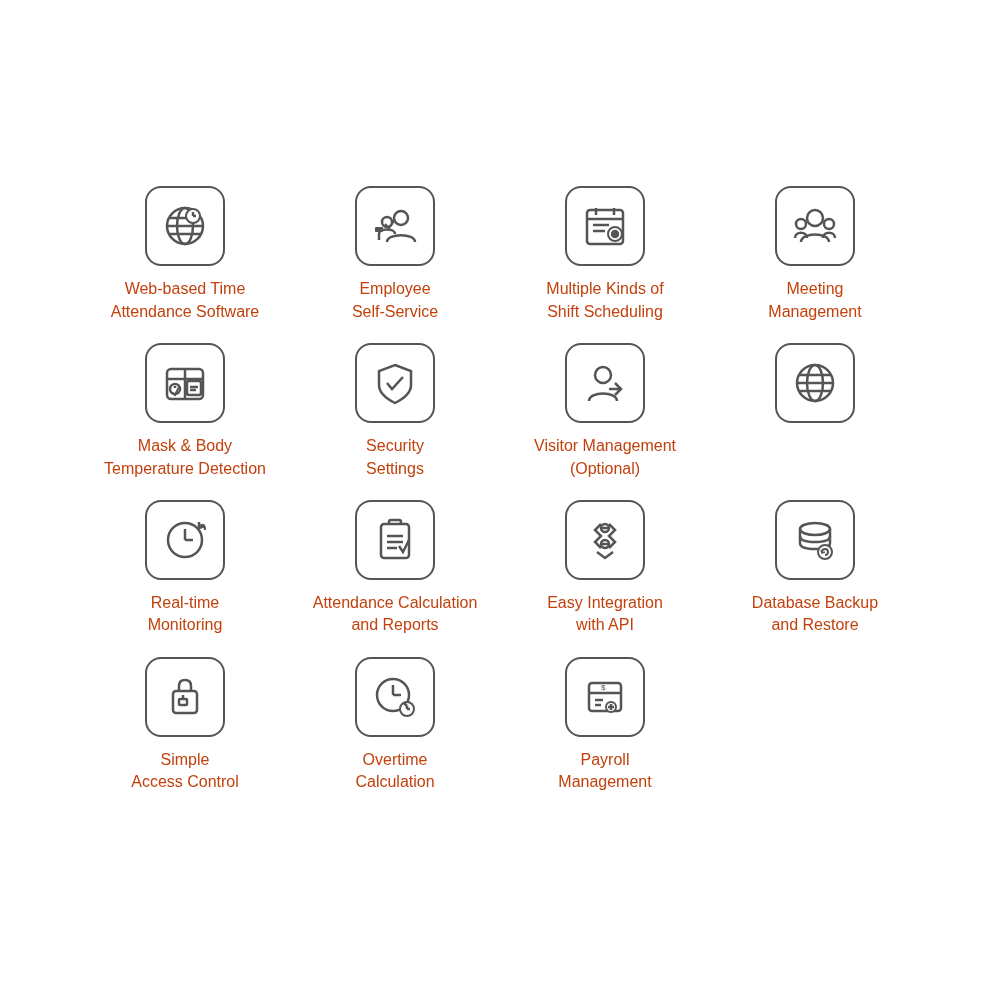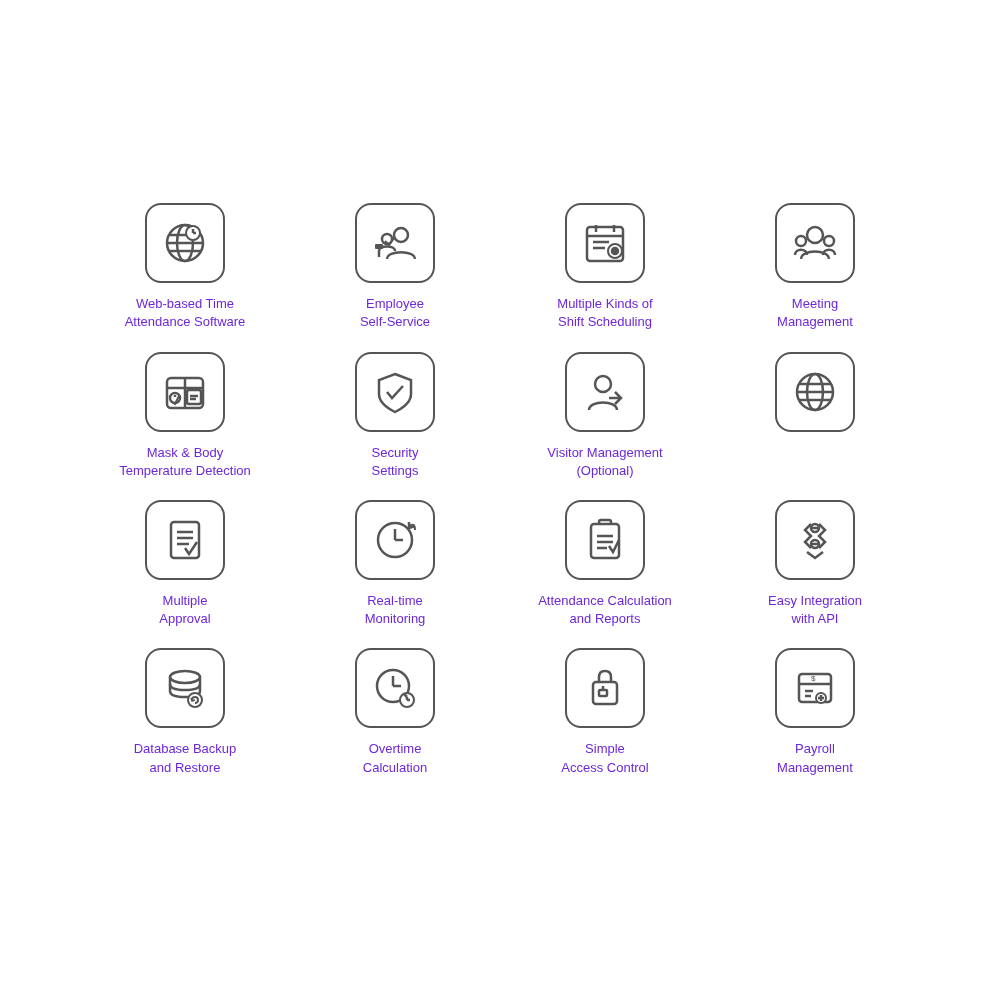--- a/index.html
+++ b/index.html
@@ -36,22 +36,22 @@
       align-items: center;
       justify-content: center;
       margin-bottom: 12px;
       background: #fff;
     }
     .icon-box svg {
       width: 48px;
       height: 48px;
     }
     .feature-label {
-      font-size: 13px;
-      color: #6d28d9;
+      font-size: 16px;
+      color: #c2410c;
       line-height: 1.4;
     }
     
     .col-span-placeholder {
       visibility: hidden;
     }
   </style>
 </head>
 <body>
 
@@ -164,32 +164,20 @@
       <svg viewBox="0 0 48 48" fill="none" stroke="#555" stroke-width="2.5">
         <circle cx="24" cy="24" r="18"></circle>
         <ellipse cx="24" cy="24" rx="8" ry="18"></ellipse>
         <line x1="6" y1="24" x2="42" y2="24"></line>
         <line x1="8" y1="16" x2="40" y2="16"></line>
         <line x1="8" y1="32" x2="40" y2="32"></line>
       </svg>
     </div>
   </div>
 
-  <div class="feature-item">
-    <div class="icon-box">
-      <svg viewBox="0 0 48 48" fill="none" stroke="#555" stroke-width="2.5">
-        <rect x="10" y="6" width="28" height="36" rx="3"></rect>
-        <line x1="16" y1="16" x2="32" y2="16"></line>
-        <line x1="16" y1="22" x2="32" y2="22"></line>
-        <line x1="16" y1="28" x2="28" y2="28"></line>
-        <polyline points="24,32 28,38 36,26" stroke-width="2.5"></polyline>
-      </svg>
-    </div>
-    <span class="feature-label">Multiple<br>Approval</span>
-  </div>
 
   <div class="feature-item">
     <div class="icon-box">
       <svg viewBox="0 0 48 48" fill="none" stroke="#555" stroke-width="2.5">
         <circle cx="24" cy="24" r="17"></circle>
         <line x1="24" y1="13" x2="24" y2="24"></line>
         <line x1="24" y1="24" x2="32" y2="24"></line>
         <path d="M38 10 Q44 6 44 14" stroke-width="2" fill="none"></path>
         <polyline points="38,6 38,12 44,10"></polyline>
       </svg>
@@ -236,42 +224,42 @@
         <path d="M31 36 a3 3 0 1 1 3 3" stroke-width="2"></path>
         <polyline points="30,34 31,37 34,36" stroke-width="1.5"></polyline>
       </svg>
     </div>
     <span class="feature-label">Database Backup<br>and Restore</span>
   </div>
 
   <div class="feature-item">
     <div class="icon-box">
       <svg viewBox="0 0 48 48" fill="none" stroke="#555" stroke-width="2.5">
+        <rect x="12" y="18" width="24" height="22" rx="3"></rect>
+        <path d="M18 18 L18 13 Q18 7 24 7 Q30 7 30 13 L30 18"></path>
+        <rect x="18" y="26" width="8" height="6" rx="1"></rect>
+        <line x1="22" y1="26" x2="22" y2="22"></line>
+      </svg>
+    </div>
+    <span class="feature-label">Simple<br>Access Control</span>
+  </div>
+
+  <div class="feature-item">
+    <div class="icon-box">
+      <svg viewBox="0 0 48 48" fill="none" stroke="#555" stroke-width="2.5">
         <circle cx="22" cy="22" r="16"></circle>
         <line x1="22" y1="12" x2="22" y2="22"></line>
         <line x1="22" y1="22" x2="30" y2="22"></line>
         <circle cx="36" cy="36" r="7" fill="#fff" stroke="#555" stroke-width="2"></circle>
         <line x1="36" y1="33" x2="36" y2="36"></line>
         <line x1="36" y1="36" x2="39" y2="36"></line>
         <line x1="33" y1="30" x2="36" y2="33"></line>
       </svg>
     </div>
     <span class="feature-label">Overtime<br>Calculation</span>
-  </div>
-
-  <div class="feature-item">
-    <div class="icon-box">
-      <svg viewBox="0 0 48 48" fill="none" stroke="#555" stroke-width="2.5">
-        <rect x="12" y="18" width="24" height="22" rx="3"></rect>
-        <path d="M18 18 L18 13 Q18 7 24 7 Q30 7 30 13 L30 18"></path>
-        <rect x="18" y="26" width="8" height="6" rx="1"></rect>
-        <line x1="22" y1="26" x2="22" y2="22"></line>
-      </svg>
-    </div>
-    <span class="feature-label">Simple<br>Access Control</span>
   </div>
 
   <div class="feature-item">
     <div class="icon-box">
       <svg viewBox="0 0 48 48" fill="none" stroke="#555" stroke-width="2.5">
         <rect x="8" y="10" width="32" height="28" rx="3"></rect>
         <line x1="8" y1="20" x2="40" y2="20"></line>
         <text x="20" y="17" font-size="8" fill="#555" stroke="none" font-family="Arial">$</text>
         <circle cx="30" cy="34" r="5" fill="#fff" stroke="#555" stroke-width="2"></circle>
         <line x1="30" y1="31" x2="30" y2="37"></line>

